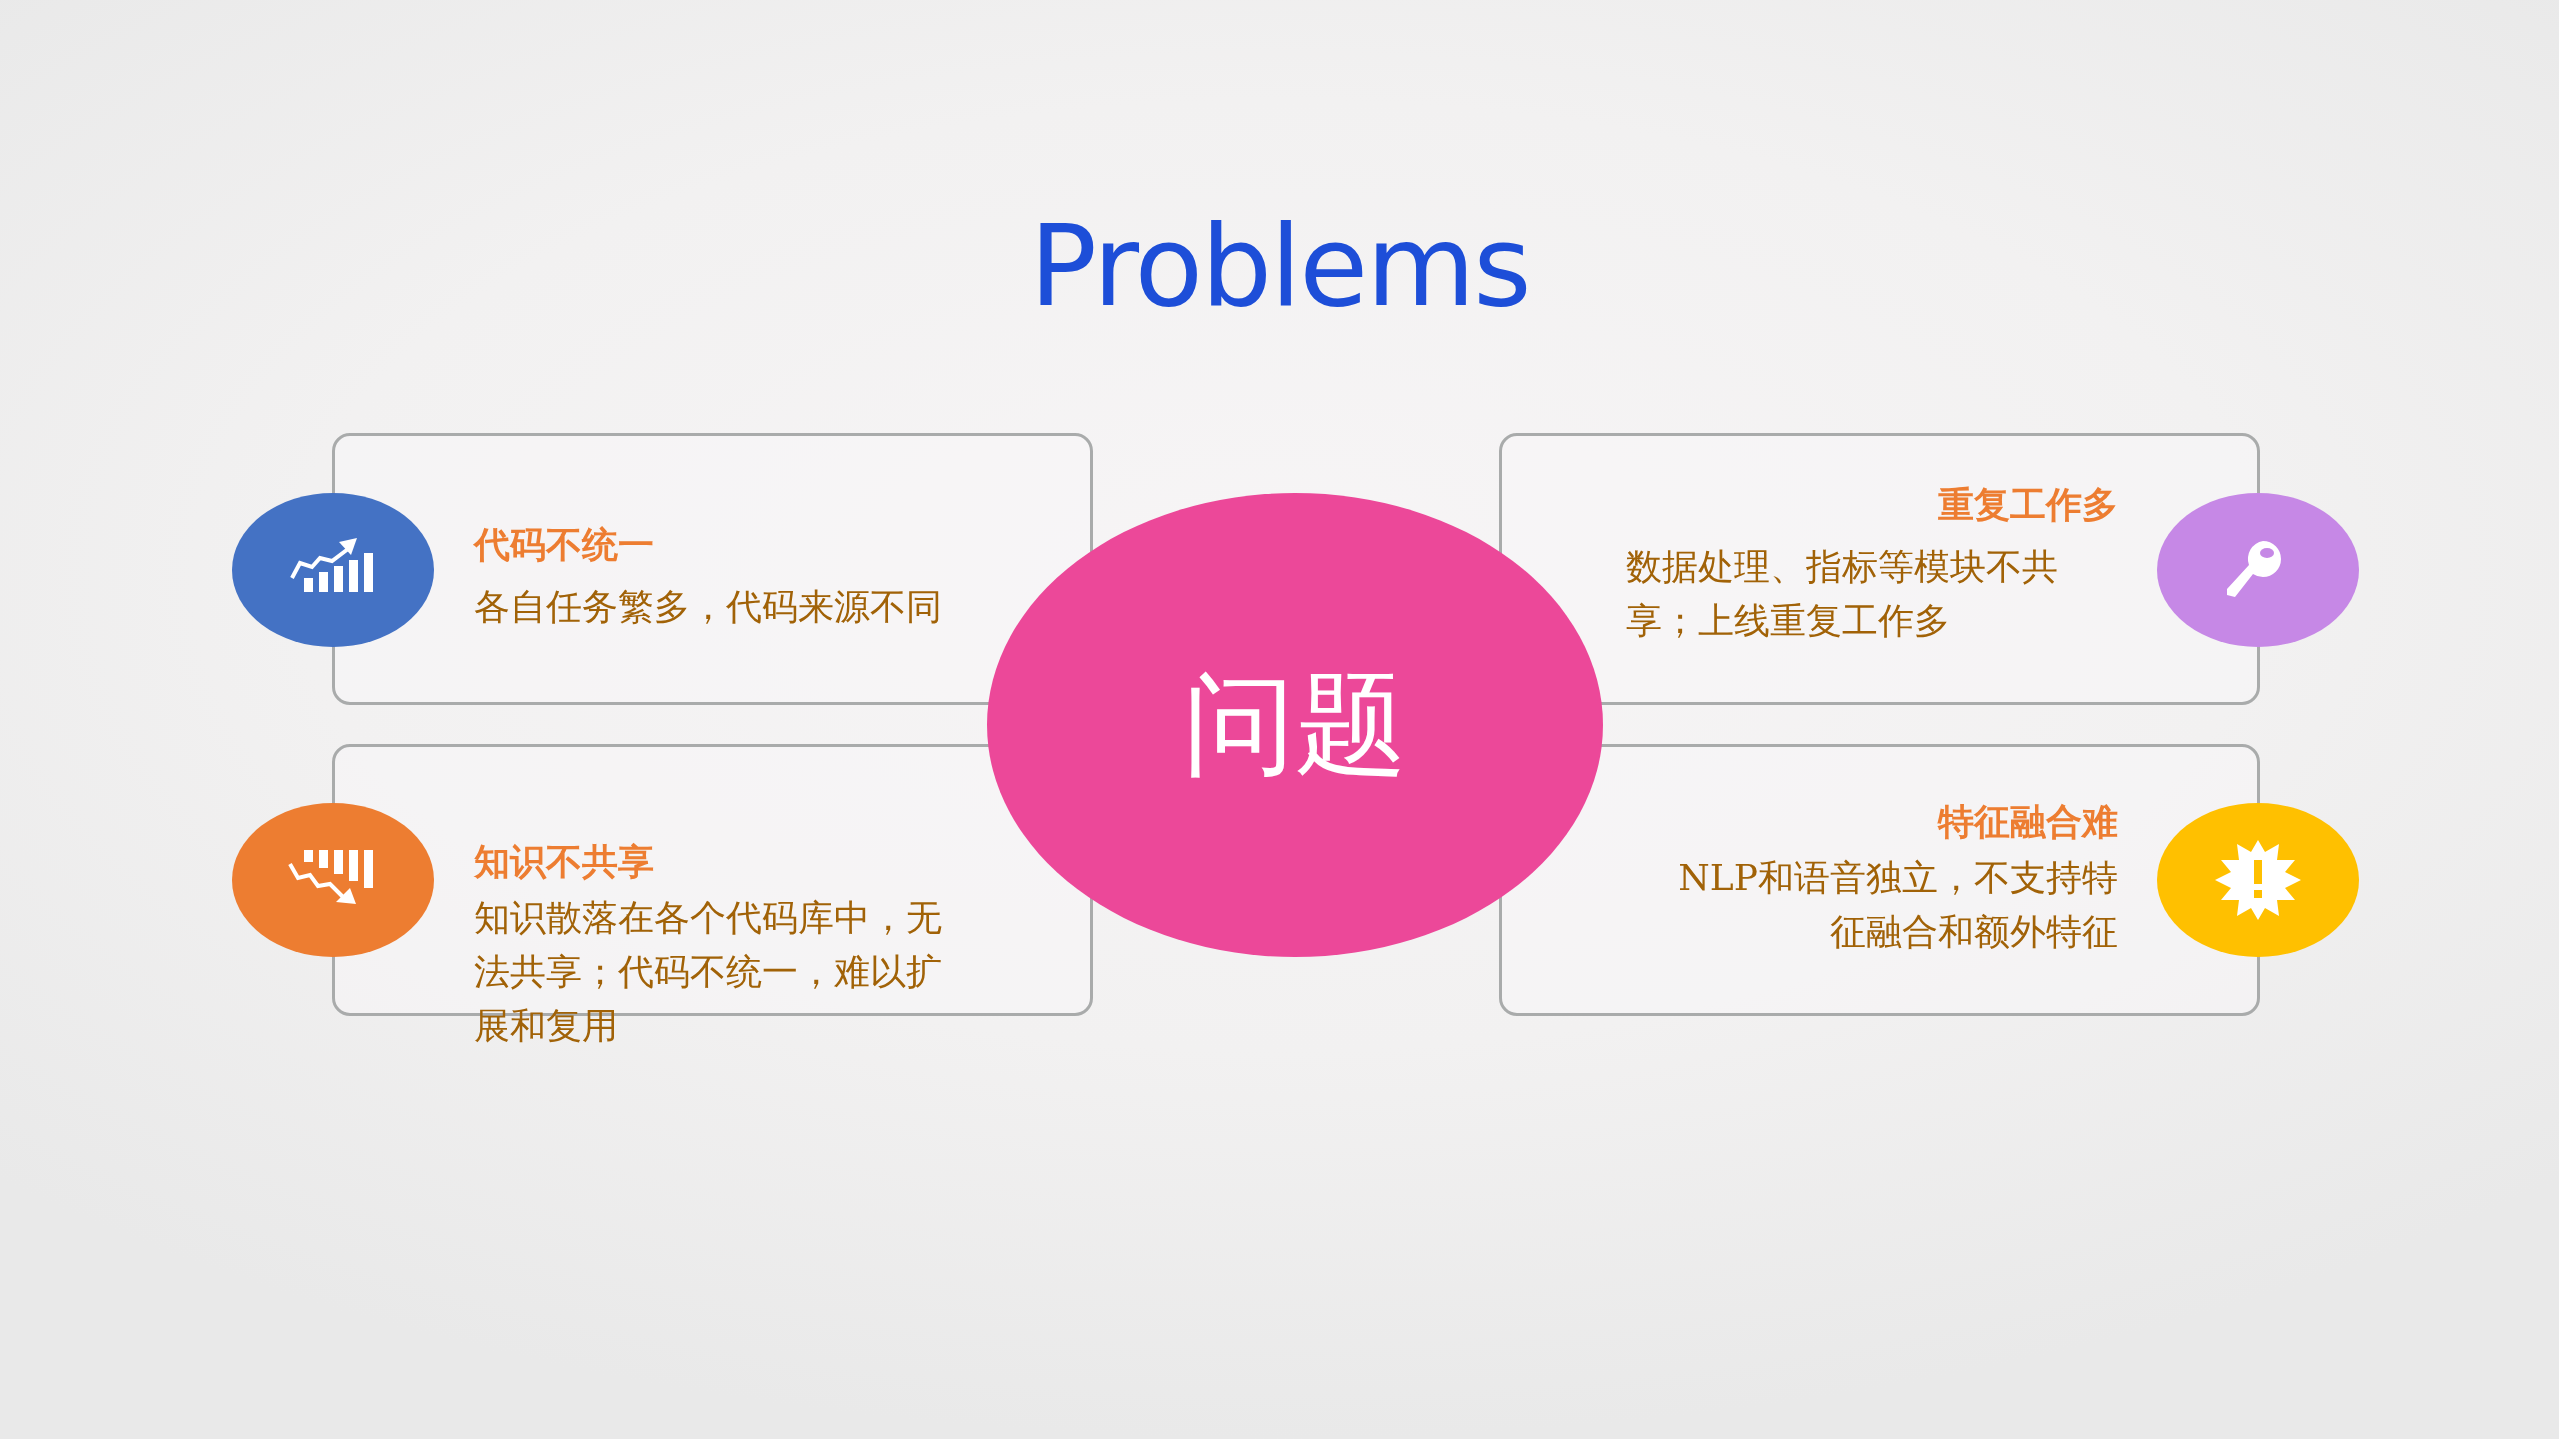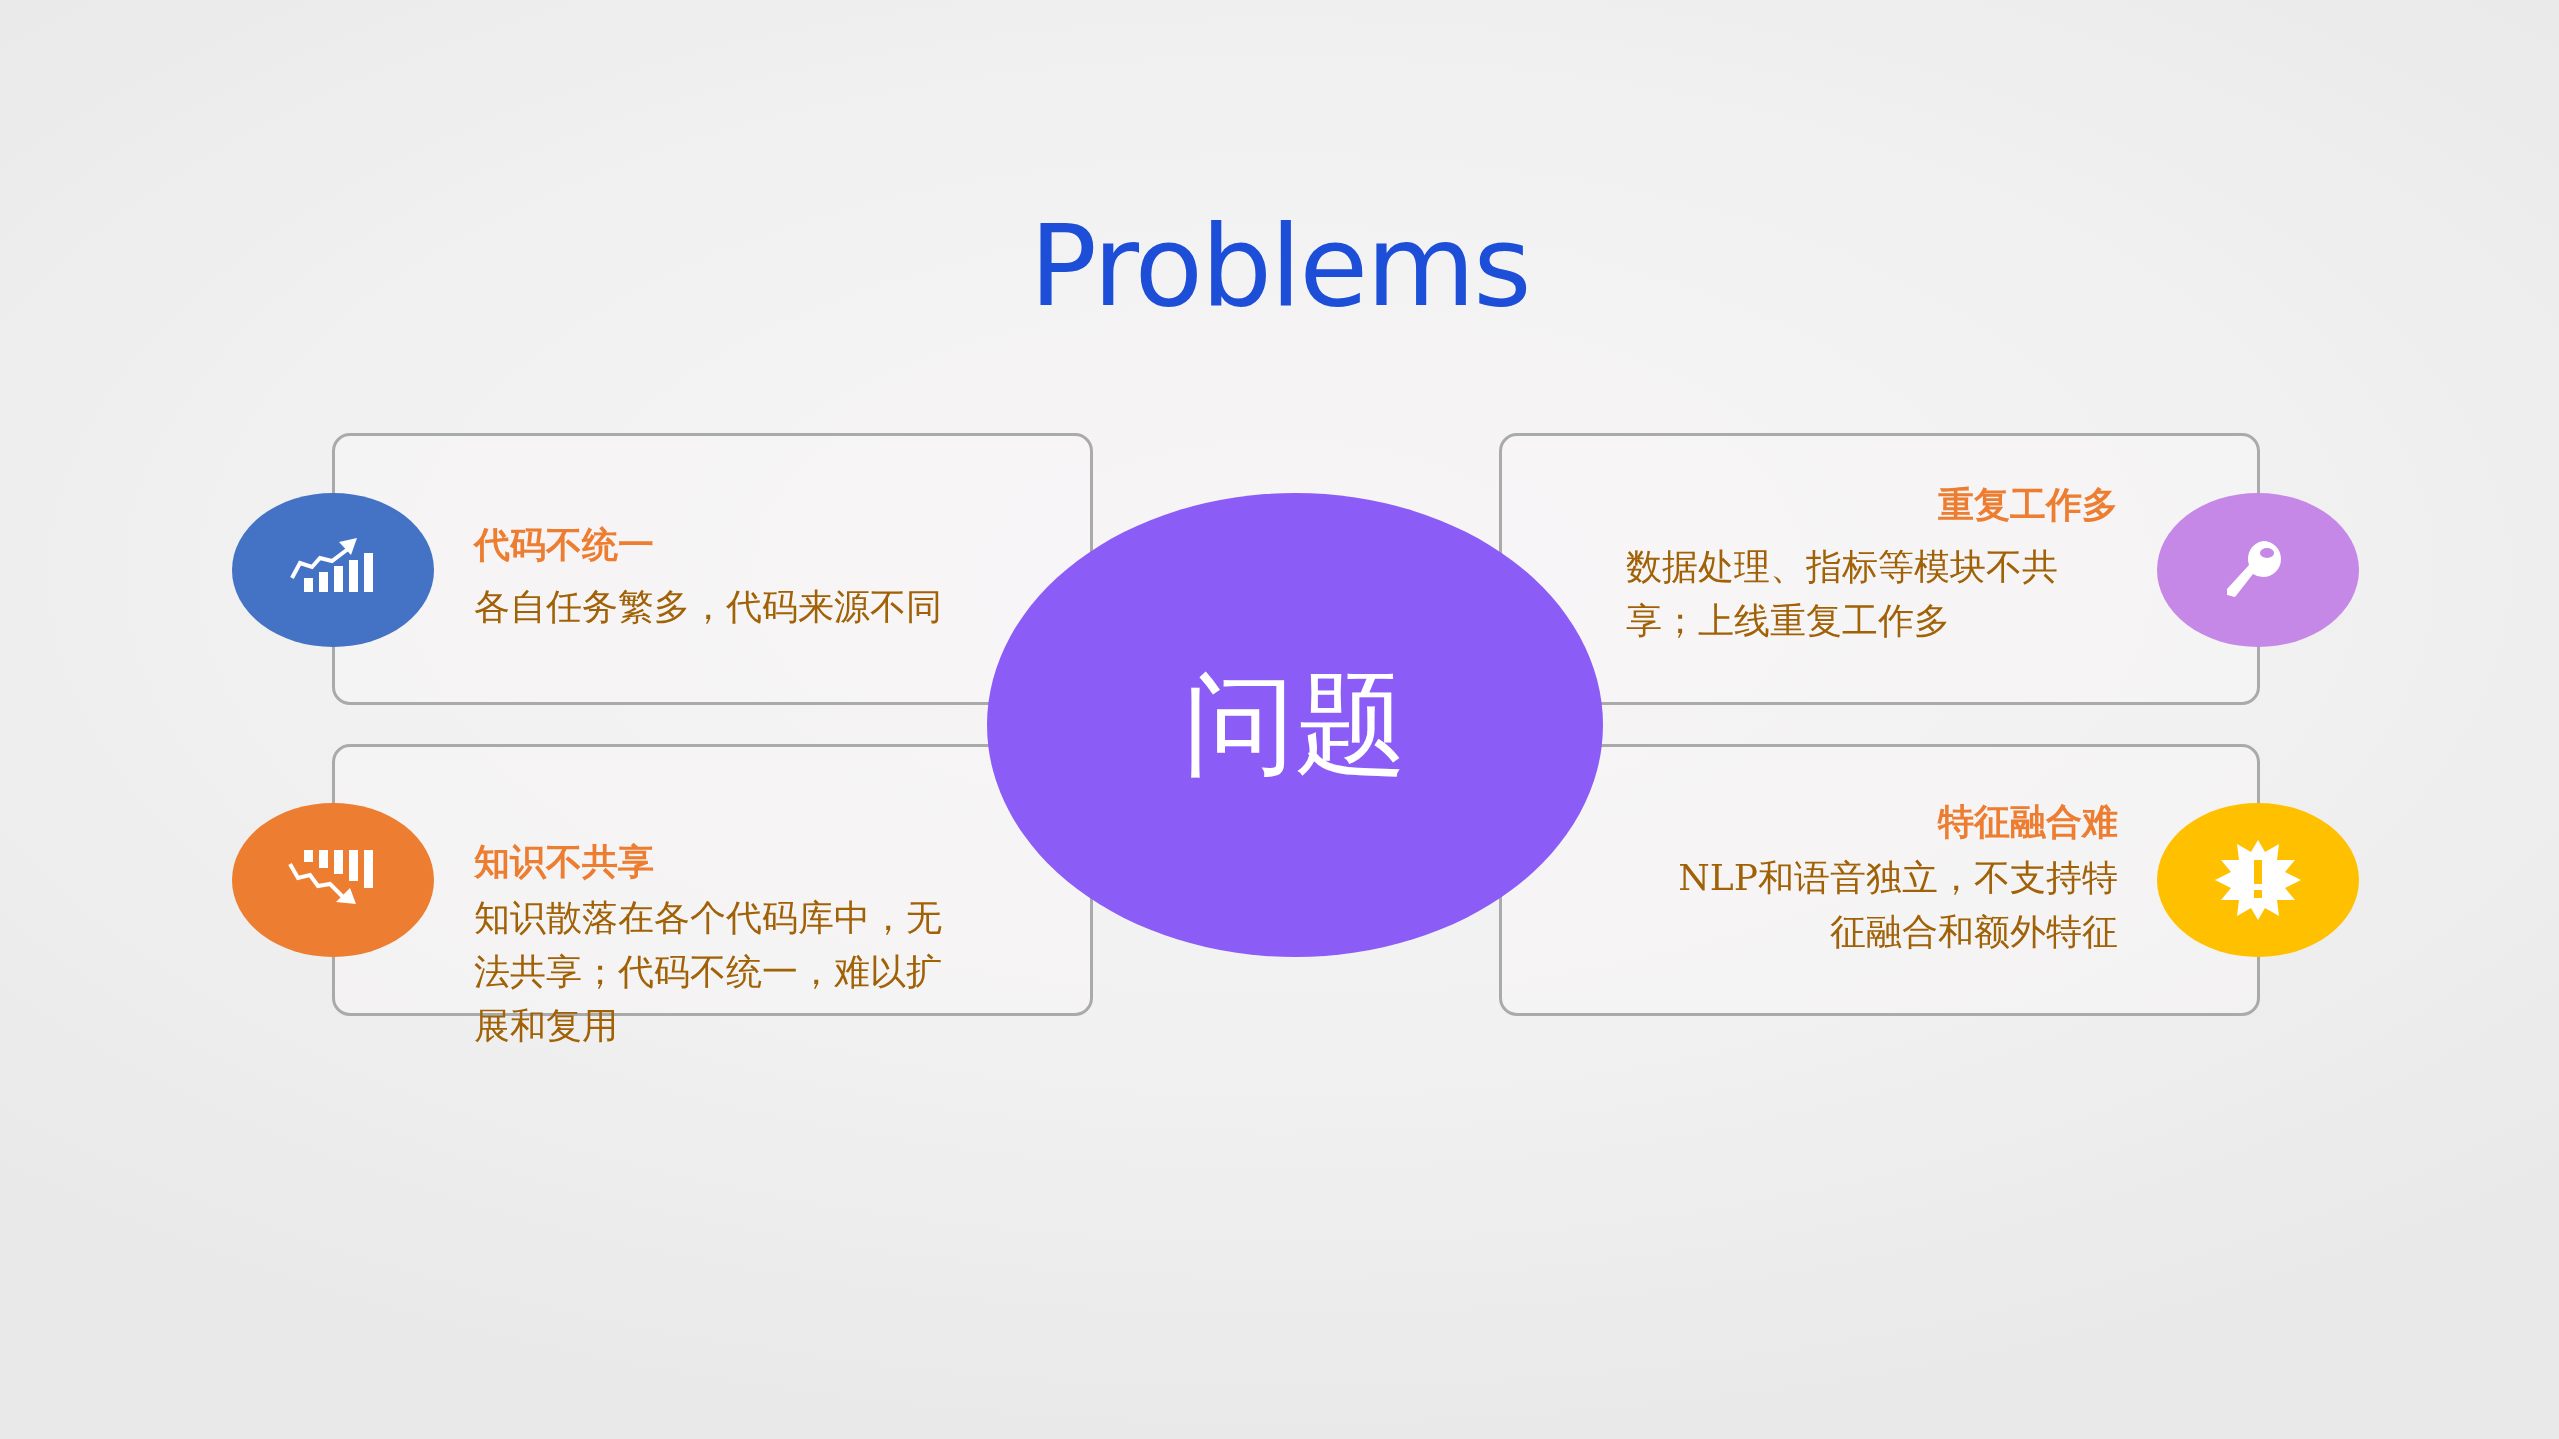--- a/index.html
+++ b/index.html
@@ -38,21 +38,21 @@
   .right .desc.justify-left { text-align:left; }
 
   .icon-circle {
     position:absolute; width:202px; height:154px; border-radius:50%;
     display:flex; align-items:center; justify-content:center;
   }
   .icon-circle svg { display:block; }
 
   .center-ellipse {
     position:absolute; left:987px; top:493px; width:616px; height:464px;
-    border-radius:50%; background:#8b5cf6;
+    border-radius:50%; background:#ec4899;
     display:flex; align-items:center; justify-content:center;
   }
   .center-label {
     color:#ffffff; font-size:112px; line-height:130px; margin-top:-2px;
   }
 </style>
 </head>
 <body>
 
 <div class="title">Problems</div>

